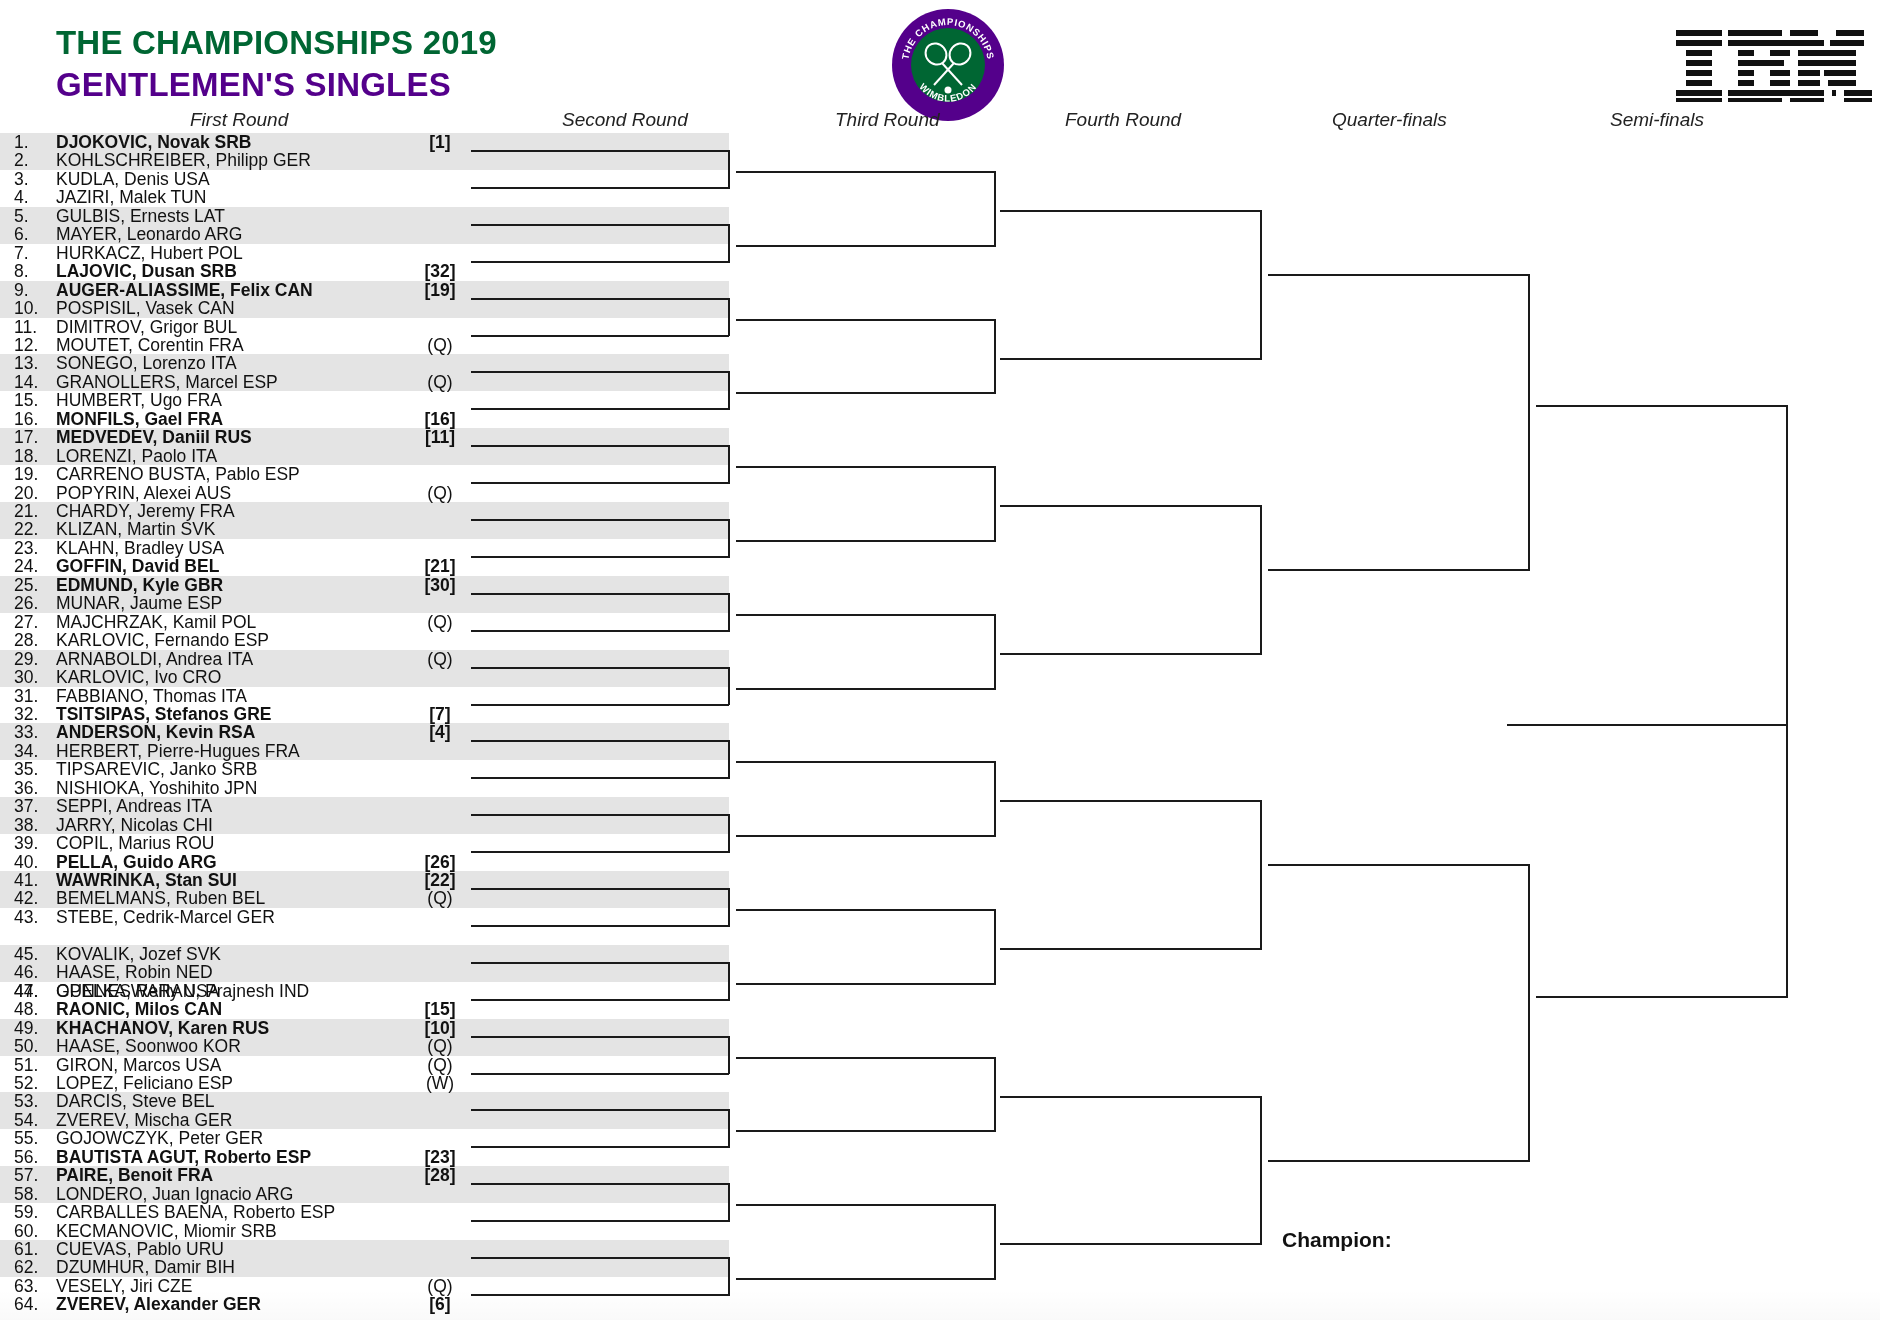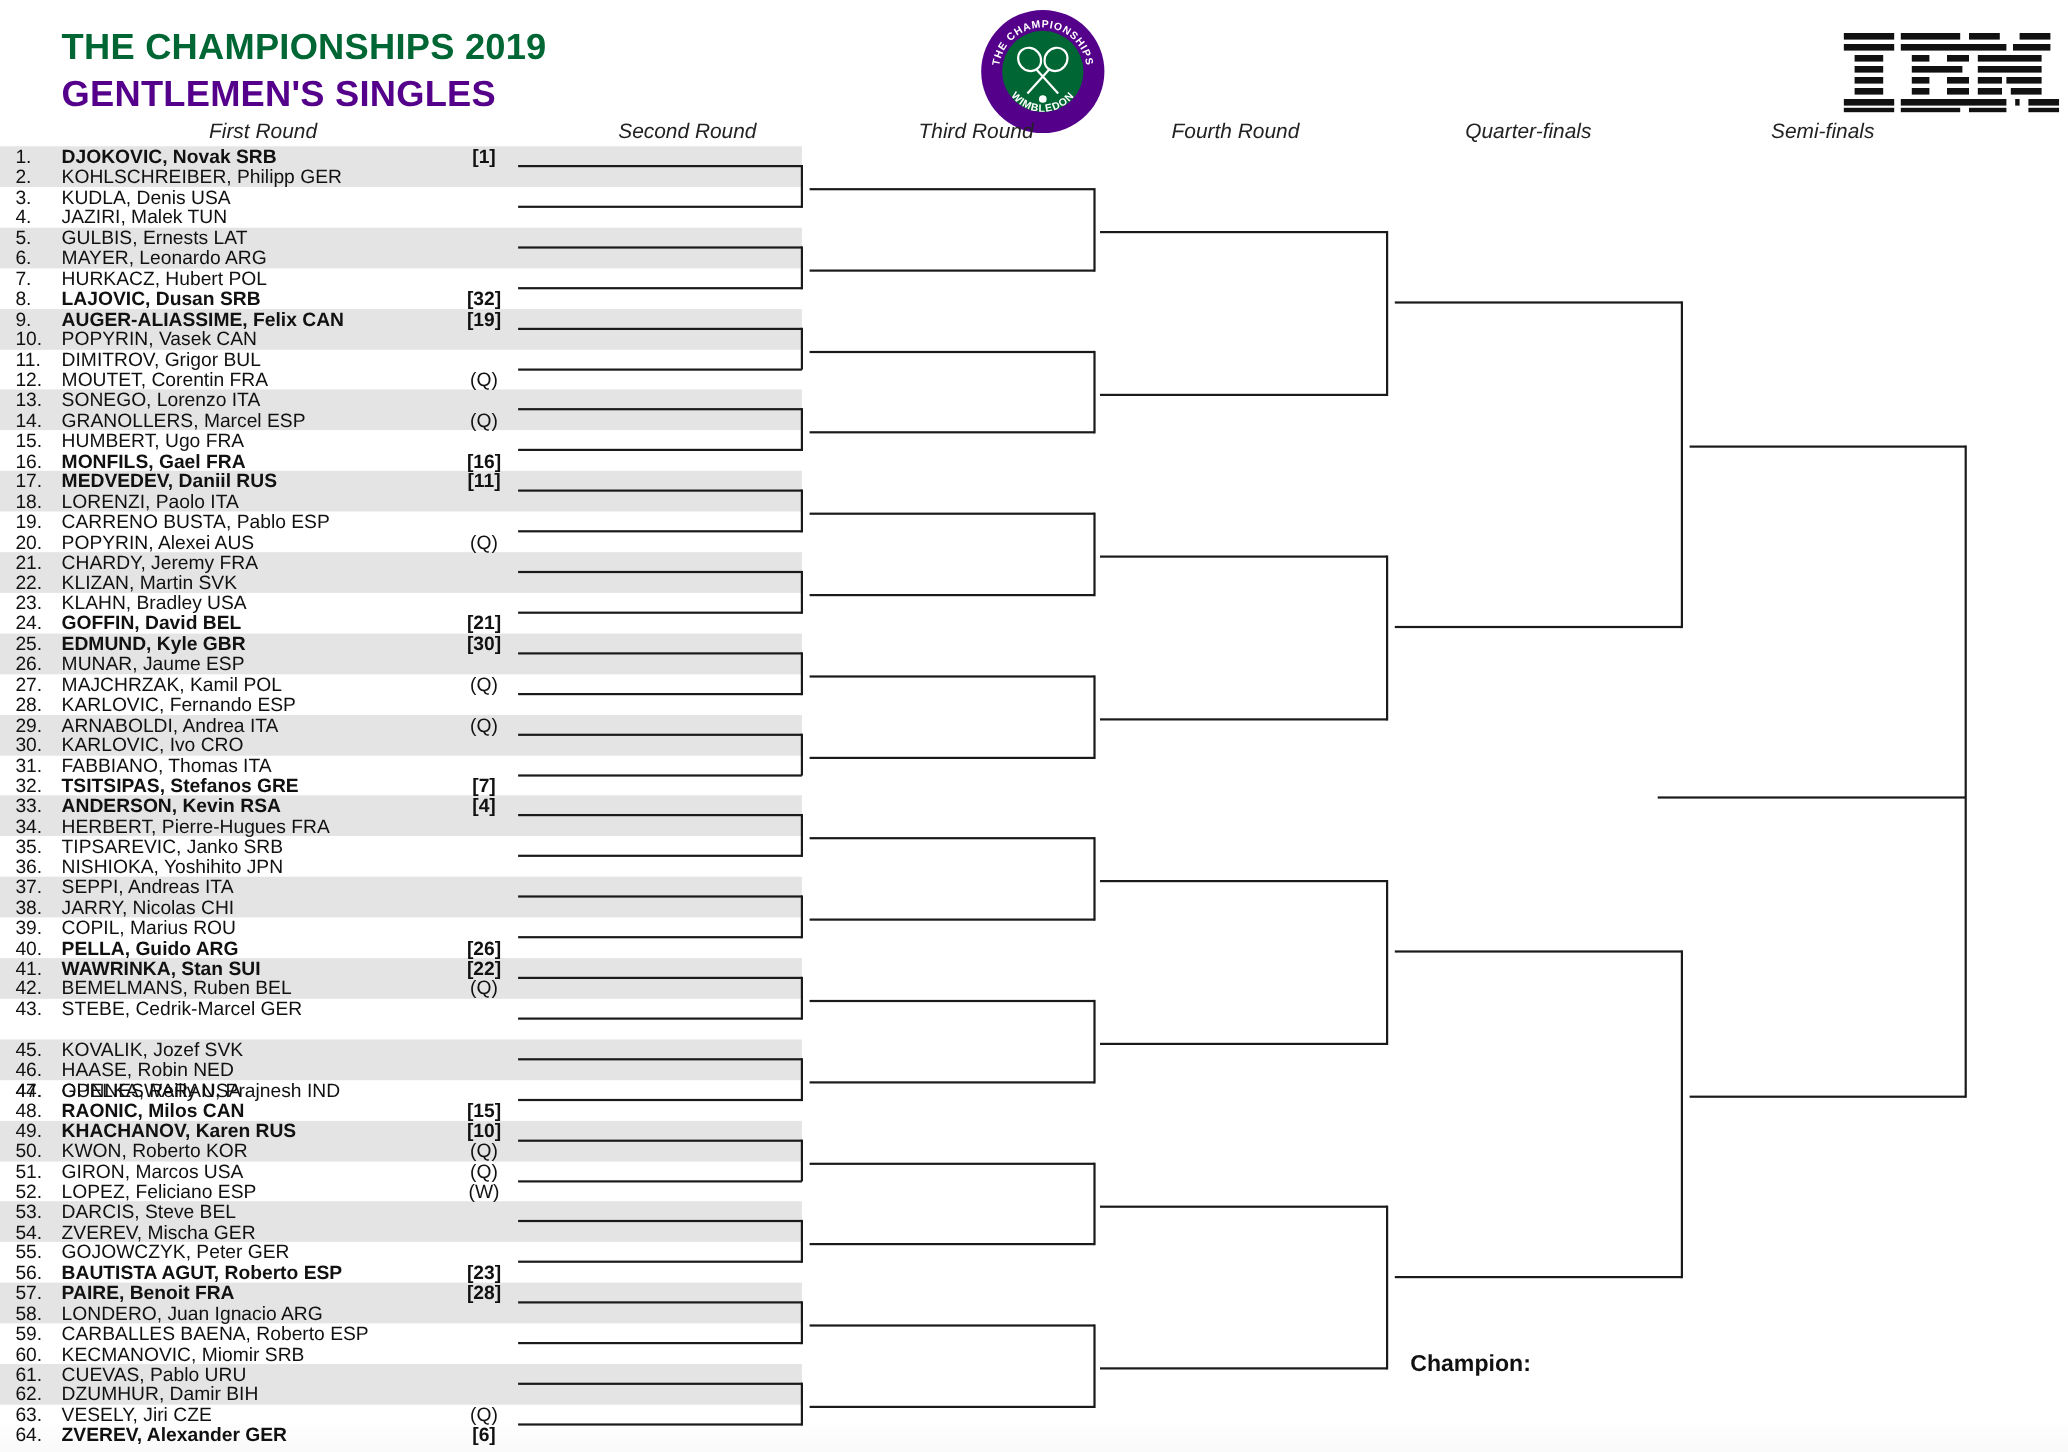--- a/index.html
+++ b/index.html
@@ -157,21 +157,21 @@
       <span class="name">LAJOVIC, Dusan SRB</span>
       <span class="tag">[32]</span>
     </div>
     <div class="row seeded" style="top: 280.6px; width: 470px;">
       <span class="num">9.</span>
       <span class="name">AUGER-ALIASSIME, Felix CAN</span>
       <span class="tag">[19]</span>
     </div>
     <div class="row" style="top: 299.05px; width: 470px;">
       <span class="num">10.</span>
-      <span class="name">POPYRIN, Vasek CAN</span>
+      <span class="name">POSPISIL, Vasek CAN</span>
       <span class="tag"></span>
     </div>
     <div class="row" style="top: 317.5px; width: 470px;">
       <span class="num">11.</span>
       <span class="name">DIMITROV, Grigor BUL</span>
       <span class="tag"></span>
     </div>
     <div class="row" style="top: 335.95px; width: 470px;">
       <span class="num">12.</span>
       <span class="name">MOUTET, Corentin FRA</span>
@@ -357,21 +357,21 @@
       <span class="name">RAONIC, Milos CAN</span>
       <span class="tag">[15]</span>
     </div>
     <div class="row seeded" style="top: 1018.6px; width: 470px;">
       <span class="num">49.</span>
       <span class="name">KHACHANOV, Karen RUS</span>
       <span class="tag">[10]</span>
     </div>
     <div class="row" style="top: 1037.05px; width: 470px;">
       <span class="num">50.</span>
-      <span class="name">KWON, Roberto KOR</span>
+      <span class="name">HAASE, Soonwoo KOR</span>
       <span class="tag">(Q)</span>
     </div>
     <div class="row" style="top: 1055.5px; width: 470px;">
       <span class="num">51.</span>
       <span class="name">GIRON, Marcos USA</span>
       <span class="tag">(Q)</span>
     </div>
     <div class="row" style="top: 1073.95px; width: 470px;">
       <span class="num">52.</span>
       <span class="name">LOPEZ, Feliciano ESP</span>

